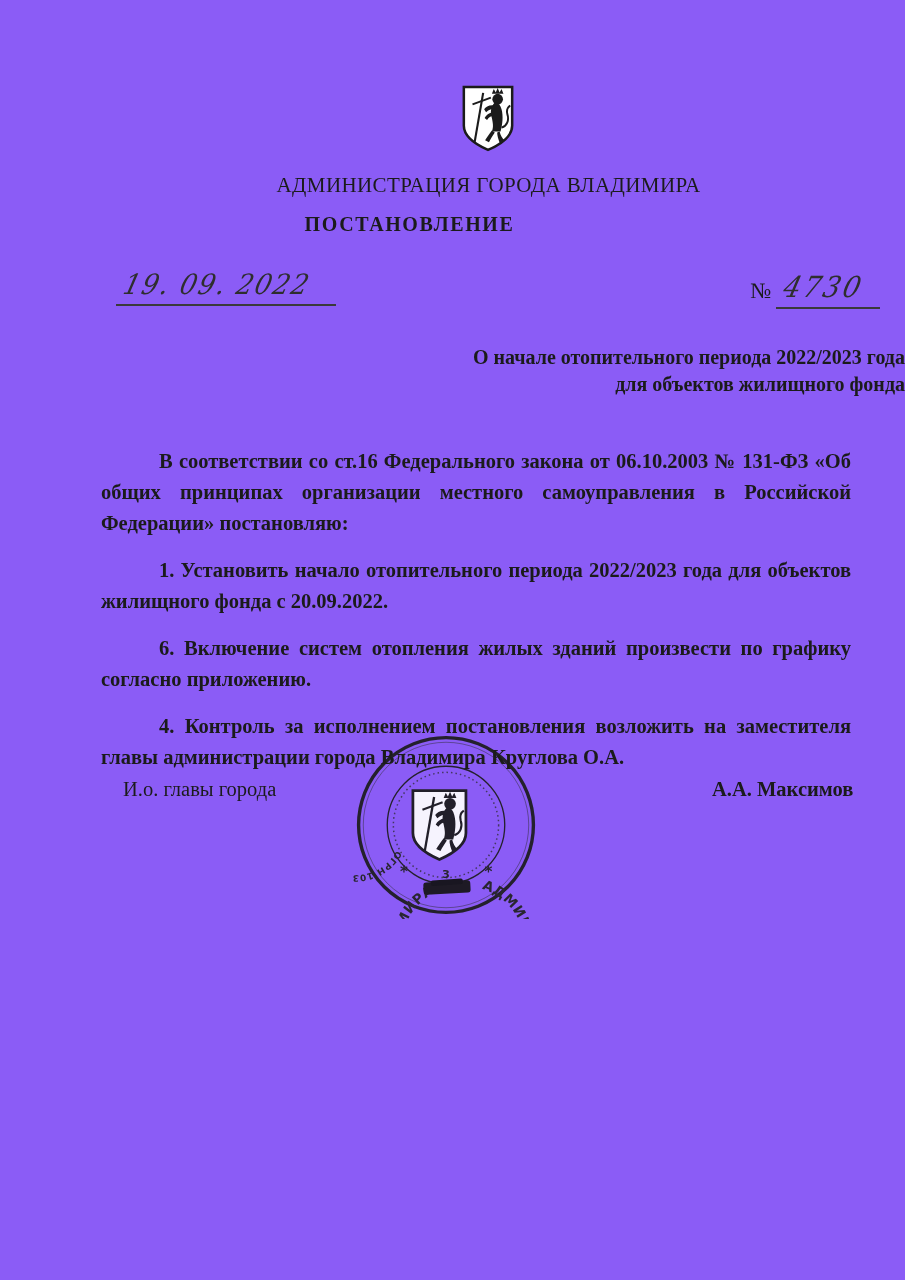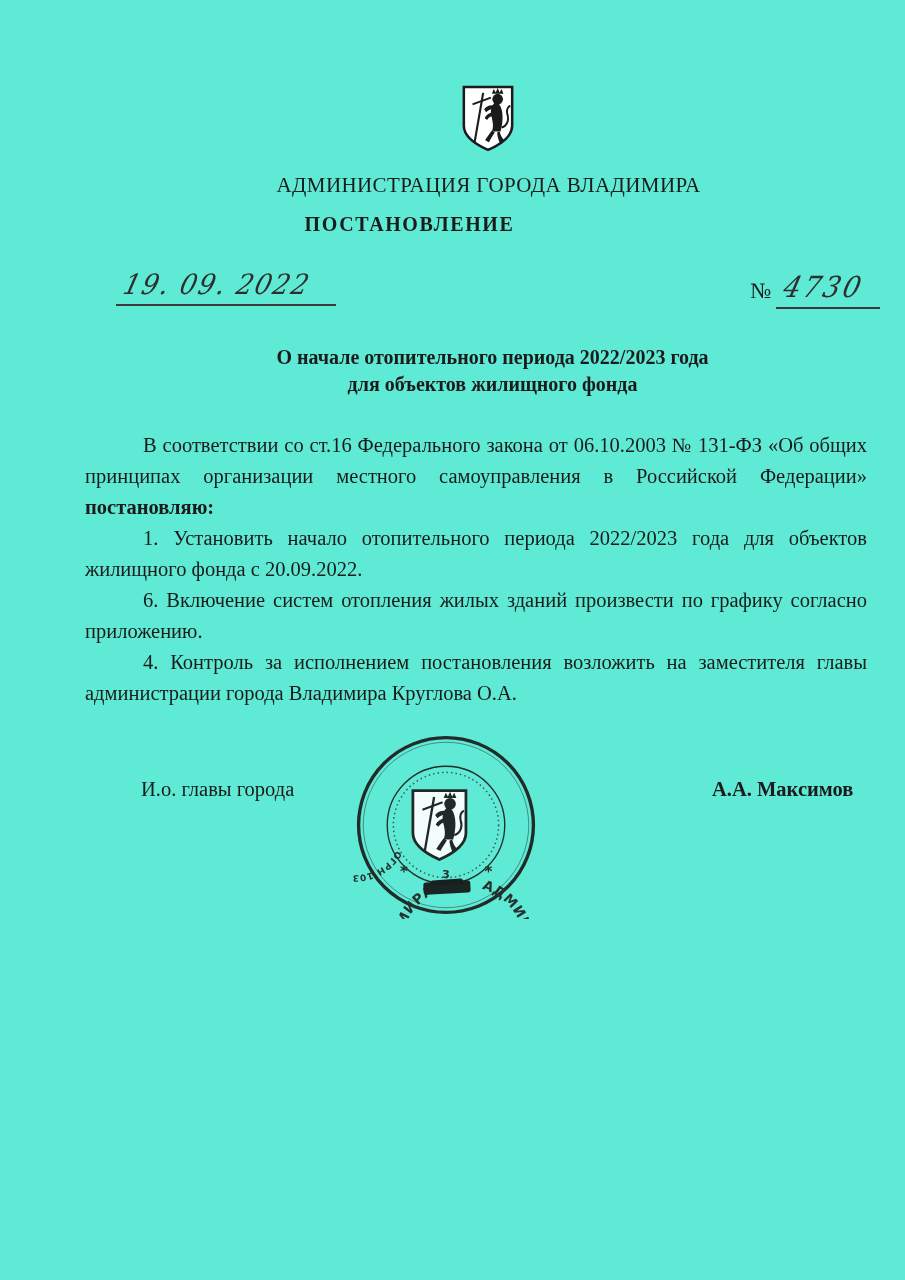--- a/index.html
+++ b/index.html
@@ -1,20 +1,20 @@
 <!DOCTYPE html>
 <html><head>
 <meta charset="utf-8">
 <style>
   html,body { margin:0; padding:0; background:#e8e8e8; }
   .page {
     position:relative;
     width:905px; height:1280px;
     margin:0 auto;
-    background:#5eead4;
+    background:#8b5cf6;
     font-family:"Liberation Serif", serif;
     color:#1b1b1b;
     overflow:hidden;
   }
   .emblem { position:absolute; left:459px; top:84px; width:58px; height:68px; }
   .org-name {
     position:absolute; top:173px; left:0; width:905px;
     padding-left:72px; box-sizing:border-box;
     text-align:center; font-size:21px; letter-spacing:0.4px;
   }
@@ -42,28 +42,28 @@
   }
   .number-line {
     position:absolute; left:750px; top:270px;
     display:flex; align-items:flex-start; gap:5px;
   }
   .no-sign { font-size:22px; padding-top:8px; }
   .number-line .hw { font-size:29px; letter-spacing:3px; }
   .title {
     position:absolute; top:344px; left:0; width:905px;
     padding-left:80px; box-sizing:border-box;
-    text-align:center; font-weight:bold; font-size:20px; line-height:27px;
+    text-align:right; font-weight:bold; font-size:20px; line-height:27px;
   }
   .body-text {
     position:absolute; left:85px; top:430px; width:782px;
     font-size:20.5px; line-height:31px; text-align:justify;
   }
-  .body-text p { margin:0; text-indent:58px; }
-  .sig-position { position:absolute; left:123px; top:778px; font-size:20.5px;margin-left:18px; }
+  .body-text p { margin:16px; text-indent:58px;font-weight:bold; }
+  .sig-position { position:absolute; left:123px; top:778px; font-size:20.5px; }
   .sig-name   { position:absolute; left:712px; top:778px; font-size:20.5px;font-weight:bold; }
   .stamp {
     position:absolute; left:352px; top:731px; width:188px; height:188px;
     opacity:0.93;
   }
   .stamp text {
     font-family:"DejaVu Sans", sans-serif;
     font-weight:bold;
     fill:#222;
   }

